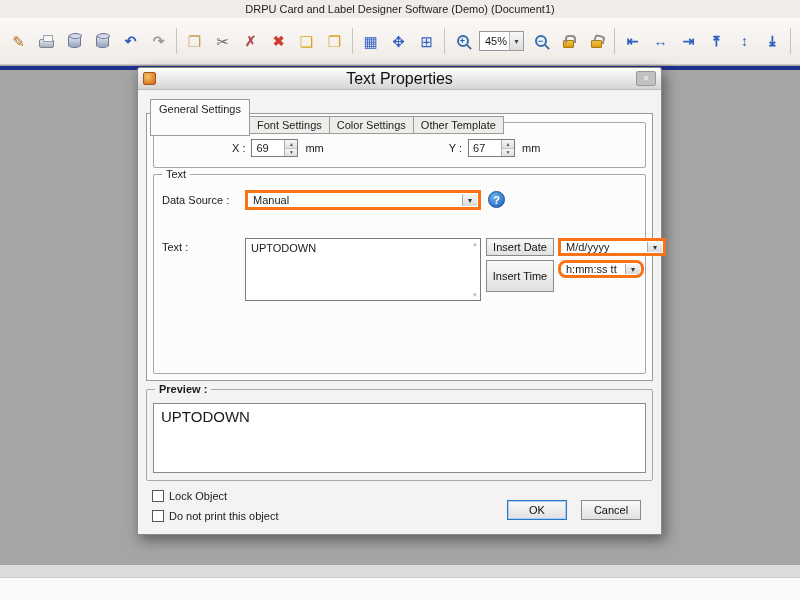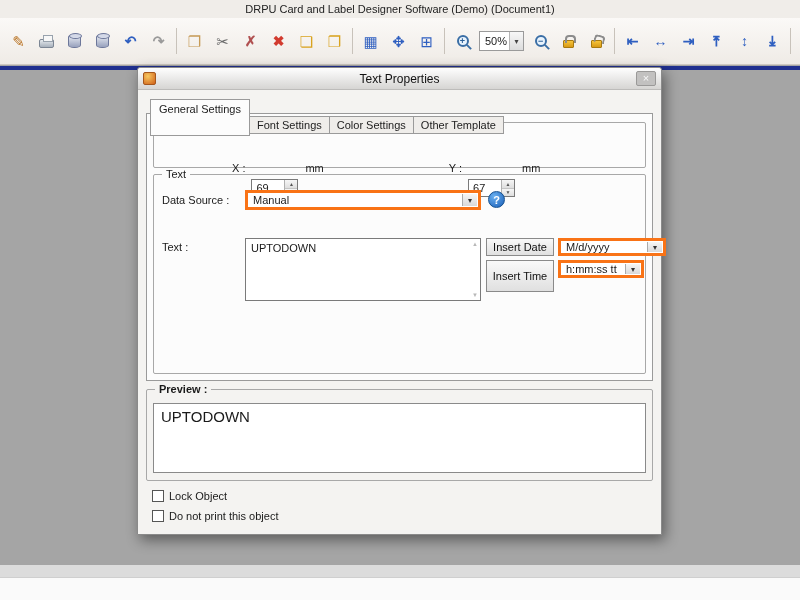--- a/index.html
+++ b/index.html
@@ -54,42 +54,42 @@
 
   
   .dialog { position:absolute; left:137px; top:67px; width:525px; height:468px;
     background:#f4f3f1; border:1px solid #8a8a8a; border-radius:3px 3px 0 0;
     box-shadow:3px 5px 14px rgba(0,0,0,0.45); font-size:11px; }
   .dlg-titlebar { position:relative; height:22px; background:linear-gradient(#fefefe,#d6d5d3);
     border-bottom:1px solid #bdbcba; border-radius:3px 3px 0 0;
     display:flex; align-items:center; padding:0 5px; }
   .dlg-icon { width:13px; height:13px; border-radius:2px;
     background:radial-gradient(circle at 35% 30%, #f7c860, #d06018); border:1px solid #a5561c; }
-  .dlg-title { position:absolute; left:0; right:0; text-align:center; font-size:12px; color:#111; }
+  .dlg-title { position:absolute; left:0; right:0; text-align:center; font-size:16px; color:#111; }
   .dlg-close { margin-left:auto; width:20px; height:15px; background:#c2c1c0; border:1px solid #9a9998;
     border-radius:2px; color:#f7f7f7; font-size:11px; line-height:13px; text-align:center; z-index:2; }
 
   .tabs { position:absolute; top:31px; left:12px; display:flex; align-items:flex-end; z-index:5; }
   .tab { padding:2px 7px 2px; font-size:11px; background:#efedea; border:1px solid #9a9a9a;
     border-left:none; color:#222; }
   .tab:first-child { border-left:1px solid #9a9a9a; }
   .tab.active { background:#fcfcfc; border-left:1px solid #9a9a9a; padding:3px 8px 20px;
     margin-bottom:-2px; position:relative; z-index:6; }
 
   .tab-page { position:absolute; top:45px; left:8px; right:8px; height:268px;
     background:#fcfcfc; border:1px solid #9a9a9a; }
 
   .group { position:absolute; border:1px solid #a8a8a8; border-radius:2px;padding-left:8px; }
   .group-label { position:absolute; top:-7px; left:8px; padding:0 4px; font-size:11px; background:#fcfcfc; }
   .group-label.on-dialog { background:#f4f3f1; font-weight:bold; }
 
   .pos-group { top:8px; left:6px; right:6px; height:46px; }
   .pos-row { position:absolute; top:16px; left:0; right:0; display:flex; align-items:center; }
   .lbl { font-size:11px; }
-  .spin-input { display:inline-flex; width:47px; height:18px; border:1px solid #7a7a7a; background:#fff;margin-top:40px; }
+  .spin-input { display:inline-flex; width:47px; height:18px; border:1px solid #7a7a7a; background:#fff; }
   .spin-input .val { flex:1; font-size:11px; padding:2px 0 0 4px; }
   .spinner { width:13px; display:flex; flex-direction:column; border-left:1px solid #b0b0b0; }
   .spinner i { flex:1; font-style:normal; font-size:5px; color:#555; display:flex;
     align-items:center; justify-content:center; background:linear-gradient(#f6f6f6,#dedede); }
   .spinner i:first-child { border-bottom:1px solid #c4c4c4; }
 
   .text-group { top:60px; left:6px; right:6px; height:200px; }
   .ds-label { position:absolute; left:8px; top:19px; }
   .combo { position:absolute; background:#fff; border:3px solid #f97316; height:20px;
     font-size:11px; display:flex; align-items:center; padding:0 18px 0 5px; }
@@ -103,21 +103,21 @@
   .text-label { position:absolute; left:8px; top:66px; }
   .text-area { position:absolute; left:91px; top:63px; width:236px; height:63px;
     background:#fff; border:1px solid #7a7a7a; font-size:11px; padding:3px 14px 3px 5px; }
   .scroll-up, .scroll-down { position:absolute; right:2px; font-size:6px; color:#b8b8b8; }
   .scroll-up { top:2px; } .scroll-down { bottom:2px; }
   .btn { border:1px solid #8a8a8a; background:linear-gradient(#f9f9f9,#e0e0e0); font-size:11px;
     display:flex; align-items:center; justify-content:center; color:#111; }
   .btn-insert-date { position:absolute; left:332px; top:63px; width:68px; height:18px; }
   .combo-date { left:404px; top:63px; width:108px; height:18px; }
   .btn-insert-time { position:absolute; left:332px; top:85px; width:68px; height:32px; }
-  .combo-time { left:404px; top:85px; width:86px; height:18px; }
+  .combo-time { left:404px; top:85px; width:86px; height:18px;border-radius:8px; }
   .btn-insert-template { position:absolute; left:332px; top:107px; width:132px; height:18px; }
 
   .preview-group { top:321px; left:8px; right:8px; height:92px; background:#f4f3f1; }
   .preview-box { position:absolute; top:13px; left:6px; right:6px; height:70px;
     background:#fff; border:1px solid #8a8a8a; font-size:15px; padding:4px 7px; }
 
   .cb-row { position:absolute; left:14px; display:flex; align-items:center; gap:5px; }
   .cb-row.r1 { top:422px; } .cb-row.r2 { top:442px; }
   .cb { width:12px; height:12px; background:#fff; border:1px solid #555; }
   .dlg-buttons { position:absolute; right:20px; top:432px; display:flex; gap:14px; }
@@ -155,21 +155,21 @@
   <span class="tb-btn c-blue">▦</span>
   <span class="tb-btn c-blue">✥</span>
   <span class="tb-btn c-blue">⊞</span>
   <span class="sep"></span>
   <span class="tb-btn">
       <span class="i-mag">
         <span class="sign">+</span>
       </span>
     </span>
   <span class="zoom-combo">
-    <span>50%</span>
+    <span>45%</span>
     <span class="dd">▾</span>
   </span>
   <span class="tb-btn">
       <span class="i-mag">
         <span class="sign">−</span>
       </span>
     </span>
   <span class="tb-btn">
       <span class="i-lock"></span>
     </span>
@@ -272,13 +272,17 @@
 
   <div class="cb-row r1">
     <span class="cb"></span>
     <span>Lock Object</span>
   </div>
   <div class="cb-row r2">
     <span class="cb"></span>
     <span>Do not print this object</span>
   </div>
 
+  <div class="dlg-buttons">
+    <span class="btn ok">OK</span>
+    <span class="btn">Cancel</span>
+  </div>
 </div>
 
 </body></html>

